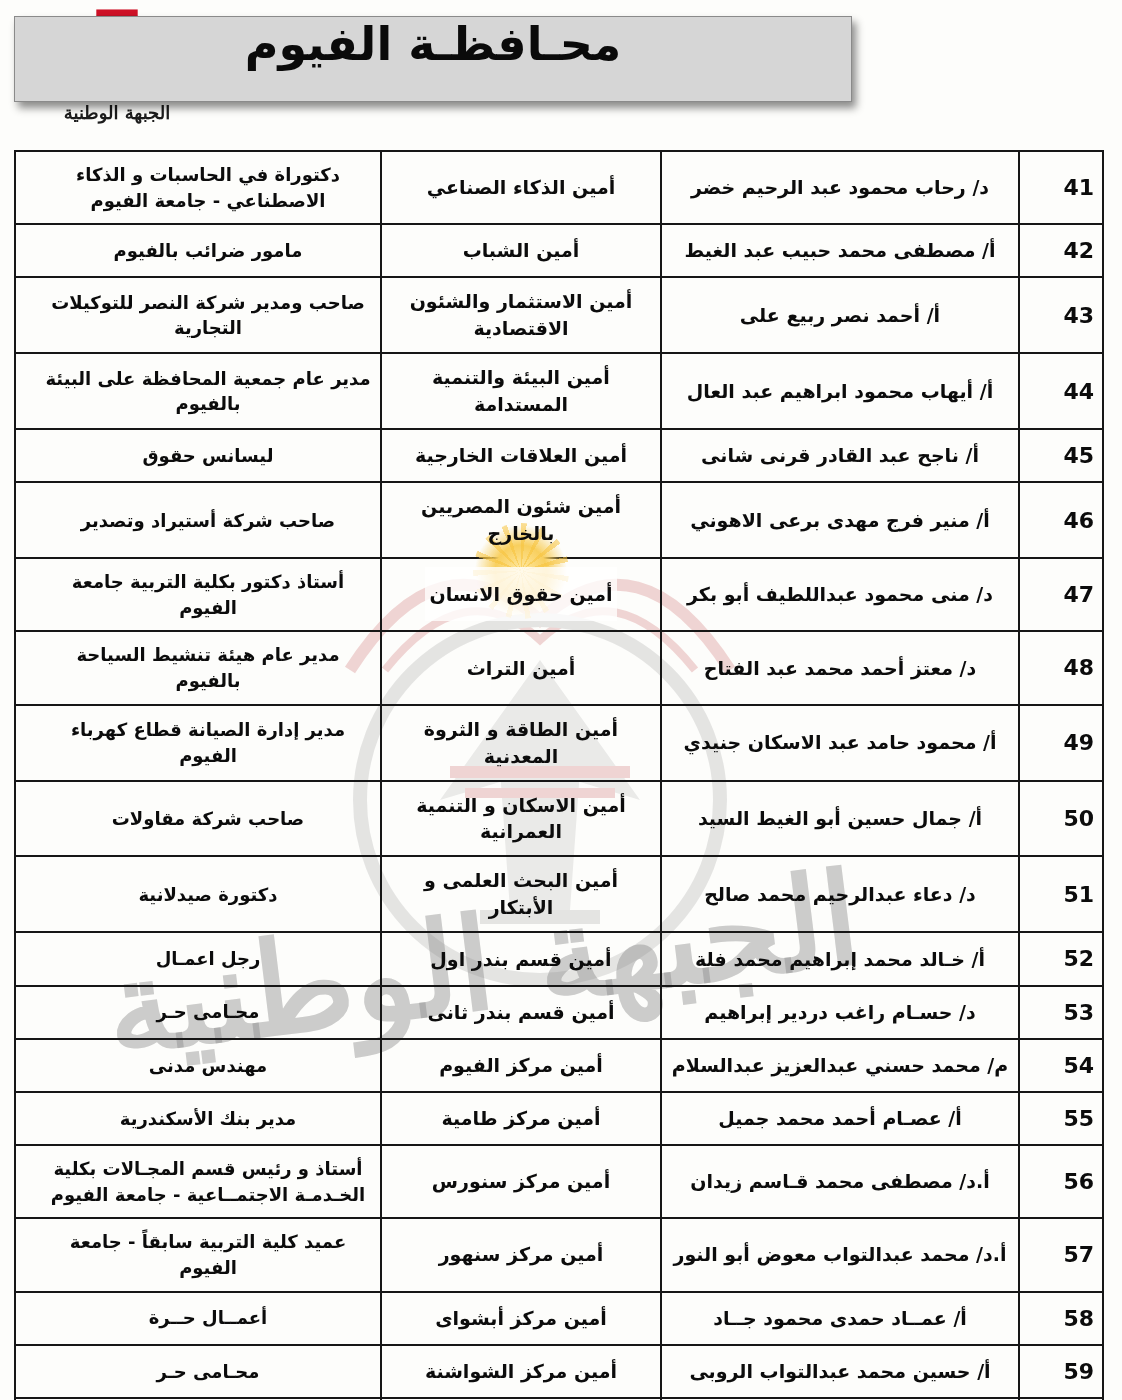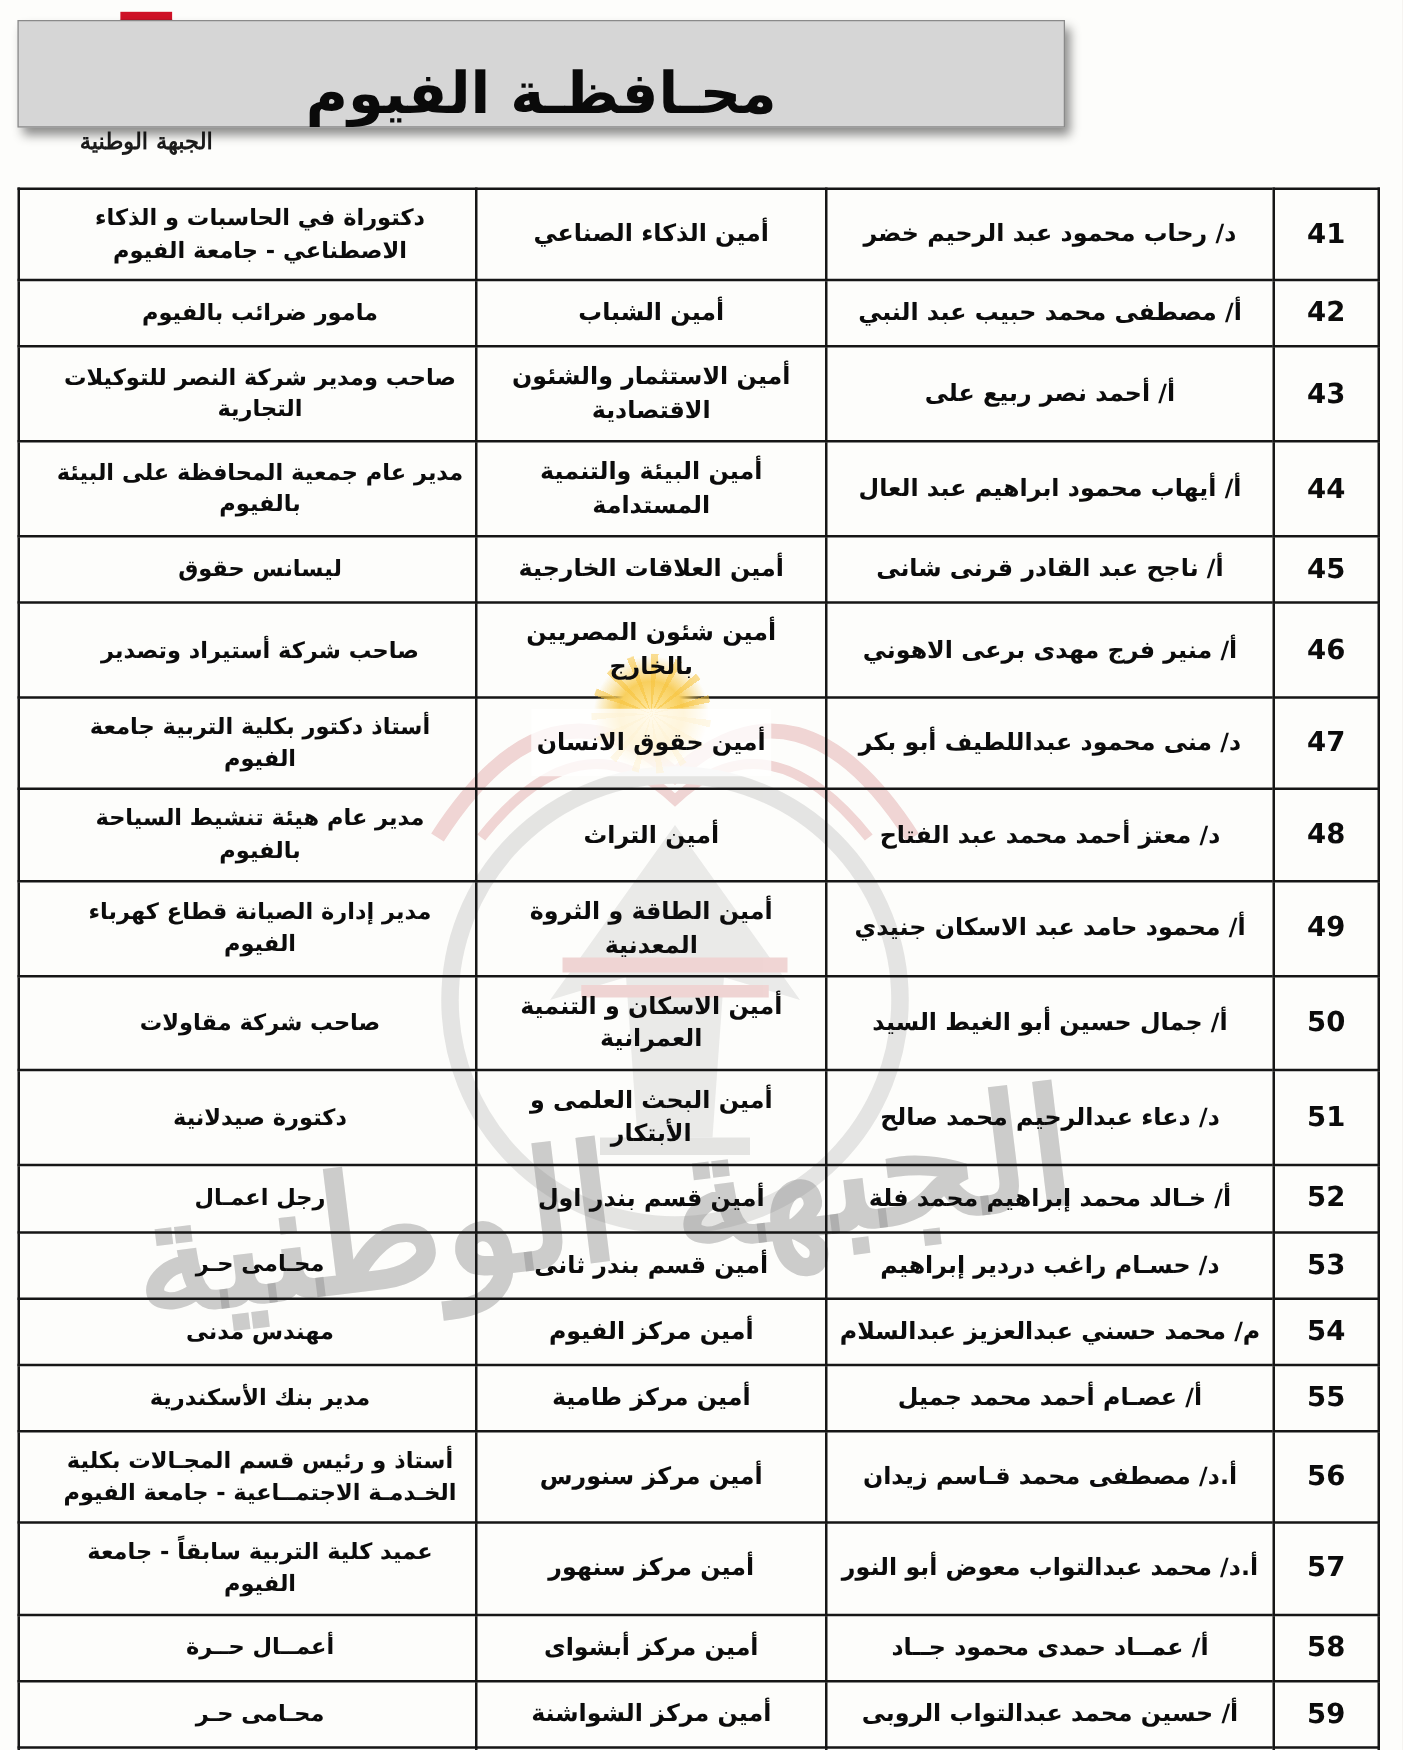--- a/index.html
+++ b/index.html
@@ -6,36 +6,36 @@
   body{width:1122px;height:1400px;font-family:"DejaVu Sans",sans-serif;}
   .page{position:relative;width:1122px;height:1400px;background:#fdfdfb;overflow:hidden;direction:rtl;}
 
   
   .logo{position:absolute;top:6px;right:930px;left:52px;width:150px;text-align:center;z-index:3;}
   .logo svg{display:block;margin:0 auto;}
   .logo-text{font-size:18px;font-weight:bold;color:#1c1c1c;font-family:"DejaVu Serif",serif;margin-top:-4px;}
 
   .title-box{position:absolute;top:16px;left:14px;width:836px;height:84px;background:#d6d6d6;
     border:1px solid #8a8a8a;box-shadow:4px 6px 8px rgba(0,0,0,0.45);
-    display:flex;align-items:flex-end;justify-content:center;z-index:3;}
+    display:flex;align-items:flex-start;justify-content:center;z-index:3;}
   .title-box span{font-size:46px;font-weight:bold;color:#0a0a0a;letter-spacing:2px;}
 
   
   .watermarks{position:absolute;inset:0;z-index:1;pointer-events:none;}
   .wm-emblem{position:absolute;left:290px;top:470px;}
   .wm-callig{position:absolute;left:240px;top:880px;width:620px;font-family:"DejaVu Serif",serif;
     font-size:128px;font-weight:bold;color:rgba(135,135,135,0.42);transform:rotate(-7deg);
     white-space:nowrap;direction:rtl;text-align:center;}
 
   
   table.roster{position:absolute;top:150px;right:18px;left:28px;width:1076px;border-collapse:collapse;z-index:2;
     table-layout:fixed;}
   td{border:2px solid #161616;text-align:center;vertical-align:middle;font-weight:bold;color:#0c0c0c;
     padding:10px 8px;line-height:1.42;background:transparent;word-wrap:break-word;}
-  td.cell-number{width:66px;font-size:22px;}
+  td.cell-number{width:66px;font-size:22px;text-align:right;}
   td.cell-name{width:340px;font-size:19px;}
   td.cell-position{width:262px;font-size:19px;position:relative;margin-top:27px;}
   td.cell-qualification{width:328px;font-size:18px;padding-left:28px;}
   td .cell-text{position:relative;z-index:1;}
   td.has-sun .cell-text{background:rgba(255,255,255,0.78);padding:16px 4px;}
 
   .sun{position:absolute;width:96px;height:96px;left:50%;top:-36px;transform:translateX(-50%);
     border-radius:50%;z-index:0;
     background:
       repeating-conic-gradient(rgba(247,195,60,0.55) 0deg 7deg, rgba(247,195,60,0) 7deg 24deg),
@@ -87,21 +87,21 @@
   <table class="roster">
     <tbody id="rows">
         <tr>
           <td class="cell-number"><span class="cell-text">41</span></td>
           <td class="cell-name"><span class="cell-text">د/ رحاب محمود عبد الرحيم خضر</span></td>
           <td class="cell-position"><span class="cell-text">أمين الذكاء الصناعي</span></td>
           <td class="cell-qualification"><span class="cell-text">دكتوراة في الحاسبات و الذكاء الاصطناعي - جامعة الفيوم</span></td>
         </tr>
         <tr>
           <td class="cell-number"><span class="cell-text">42</span></td>
-          <td class="cell-name"><span class="cell-text">أ/ مصطفى محمد حبيب عبد النبي</span></td>
+          <td class="cell-name"><span class="cell-text">أ/ مصطفى محمد حبيب عبد الغيط</span></td>
           <td class="cell-position"><span class="cell-text">أمين الشباب</span></td>
           <td class="cell-qualification"><span class="cell-text">مامور ضرائب بالفيوم</span></td>
         </tr>
         <tr>
           <td class="cell-number"><span class="cell-text">43</span></td>
           <td class="cell-name"><span class="cell-text">أ/ أحمد نصر ربيع على</span></td>
           <td class="cell-position"><span class="cell-text">أمين الاستثمار والشئون الاقتصادية</span></td>
           <td class="cell-qualification"><span class="cell-text">صاحب ومدير شركة النصر للتوكيلات التجارية</span></td>
         </tr>
         <tr>

